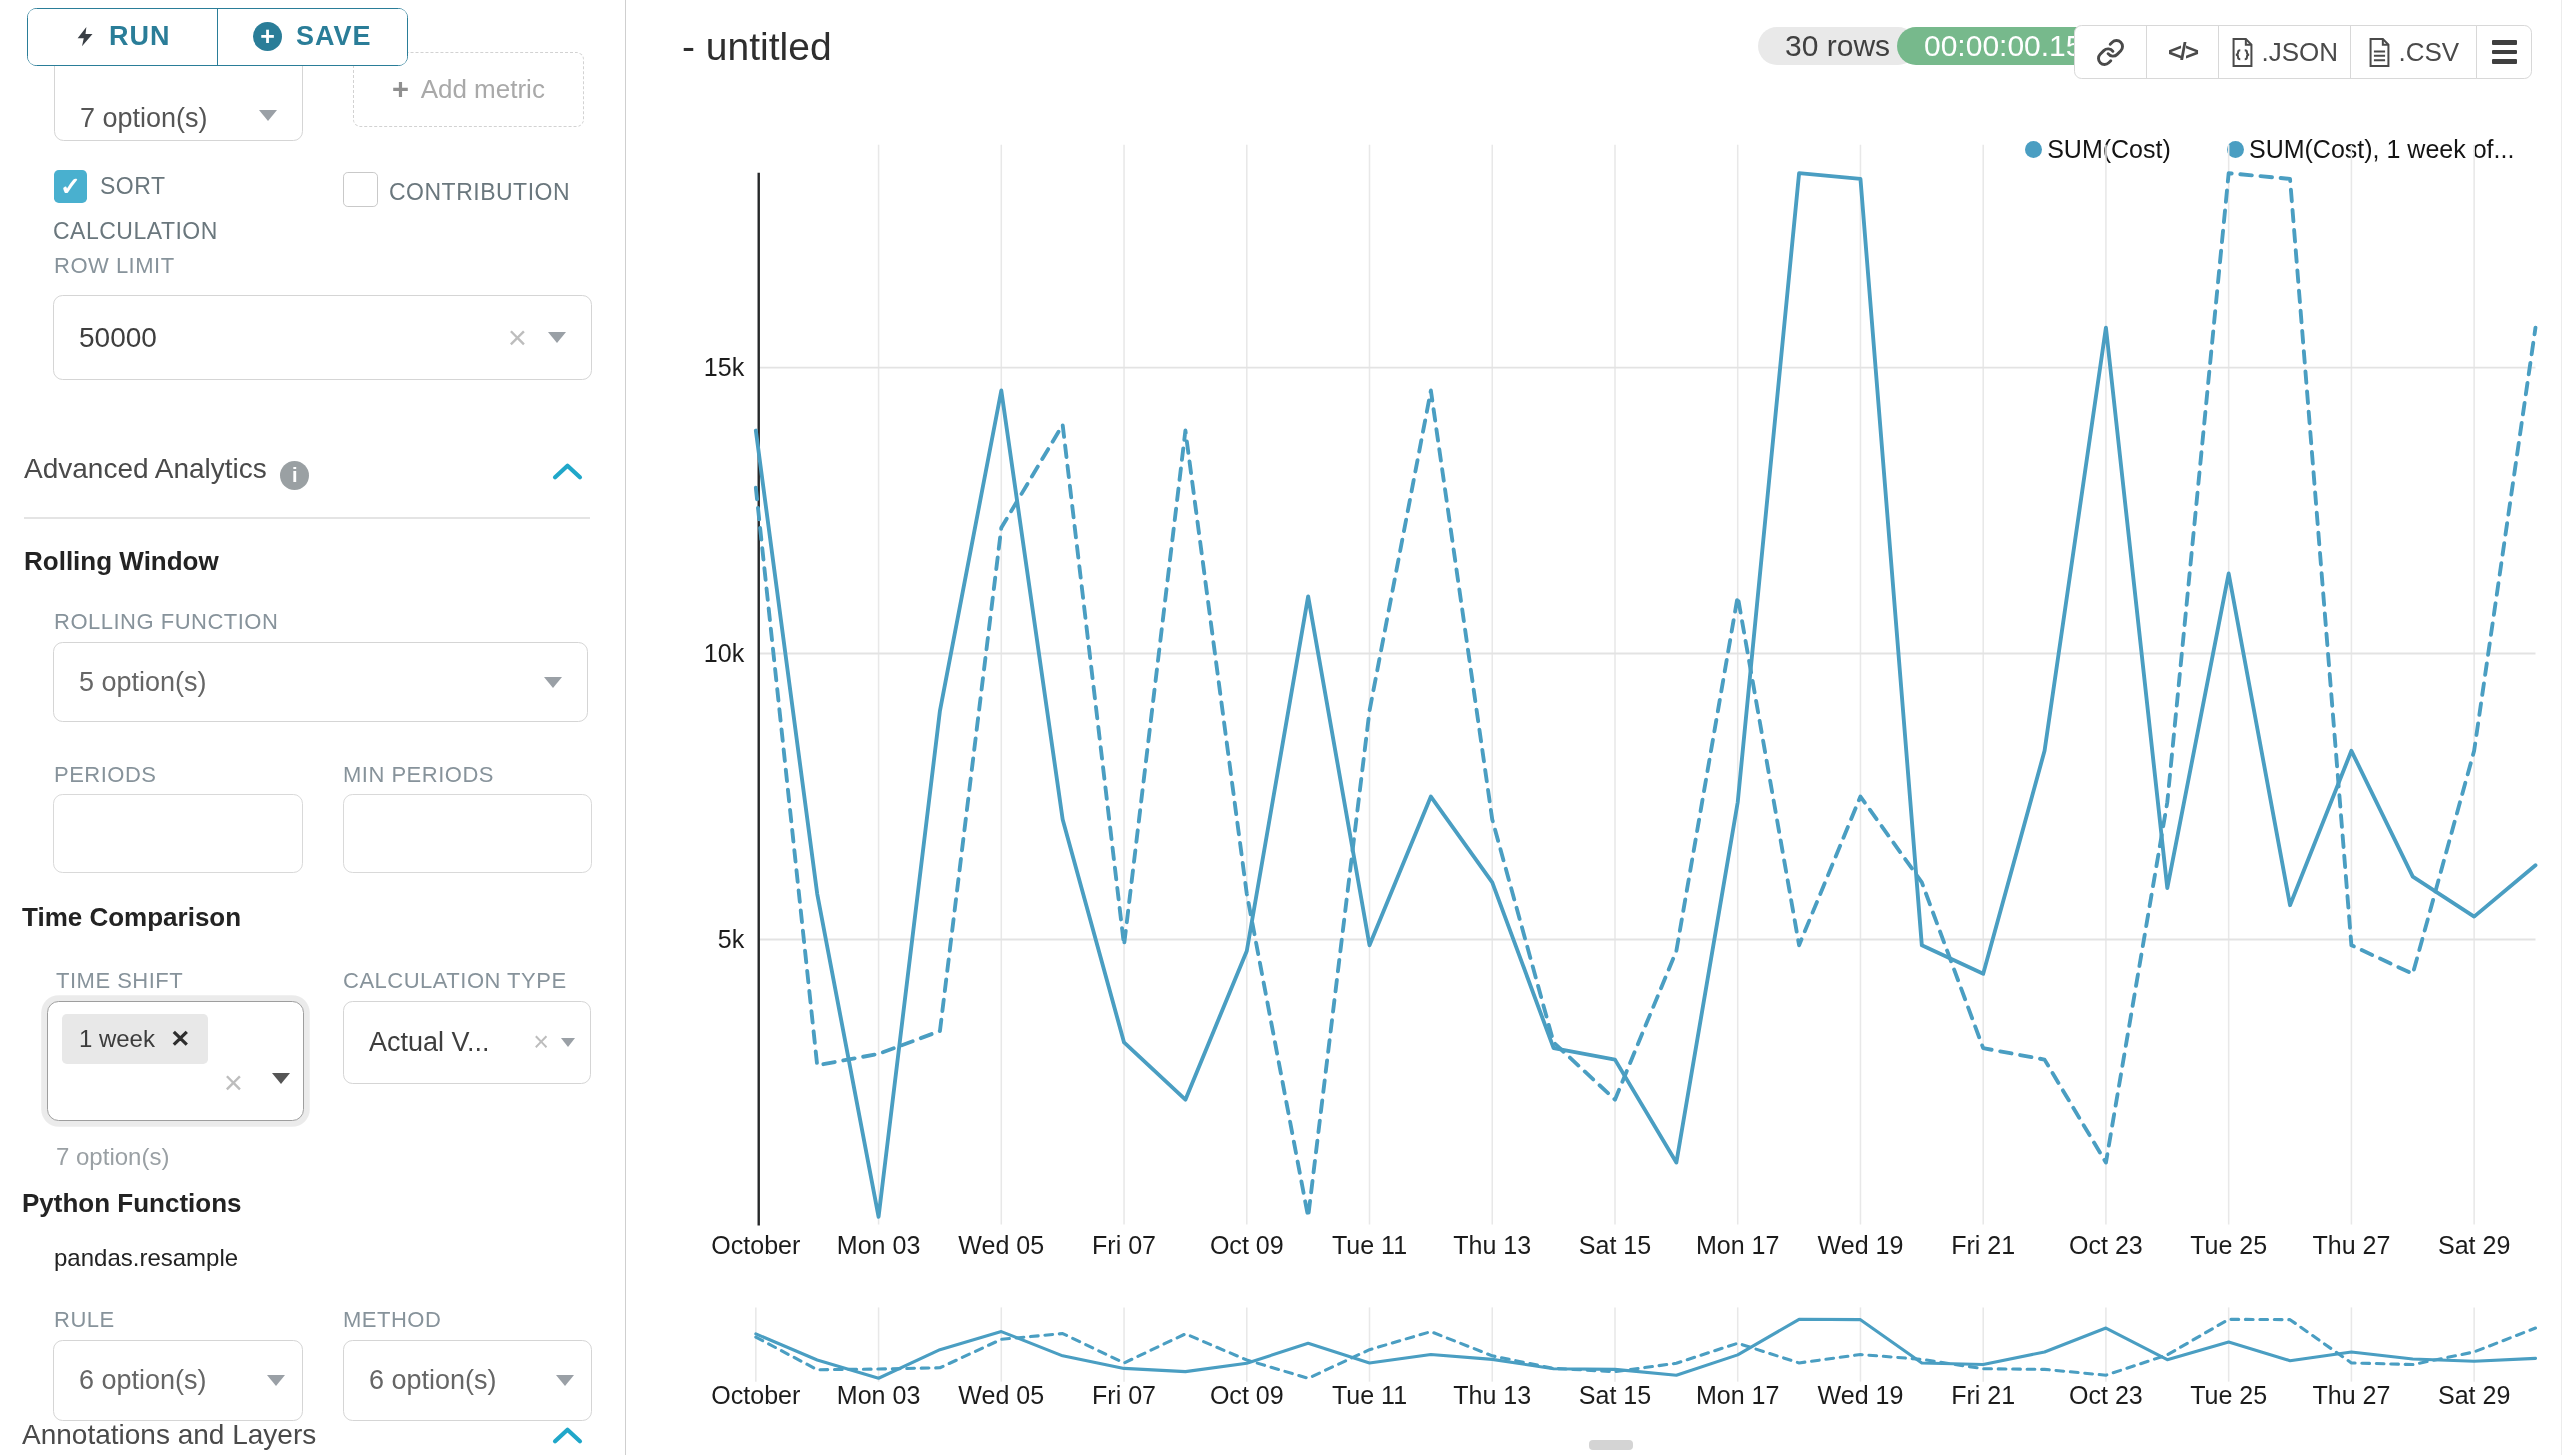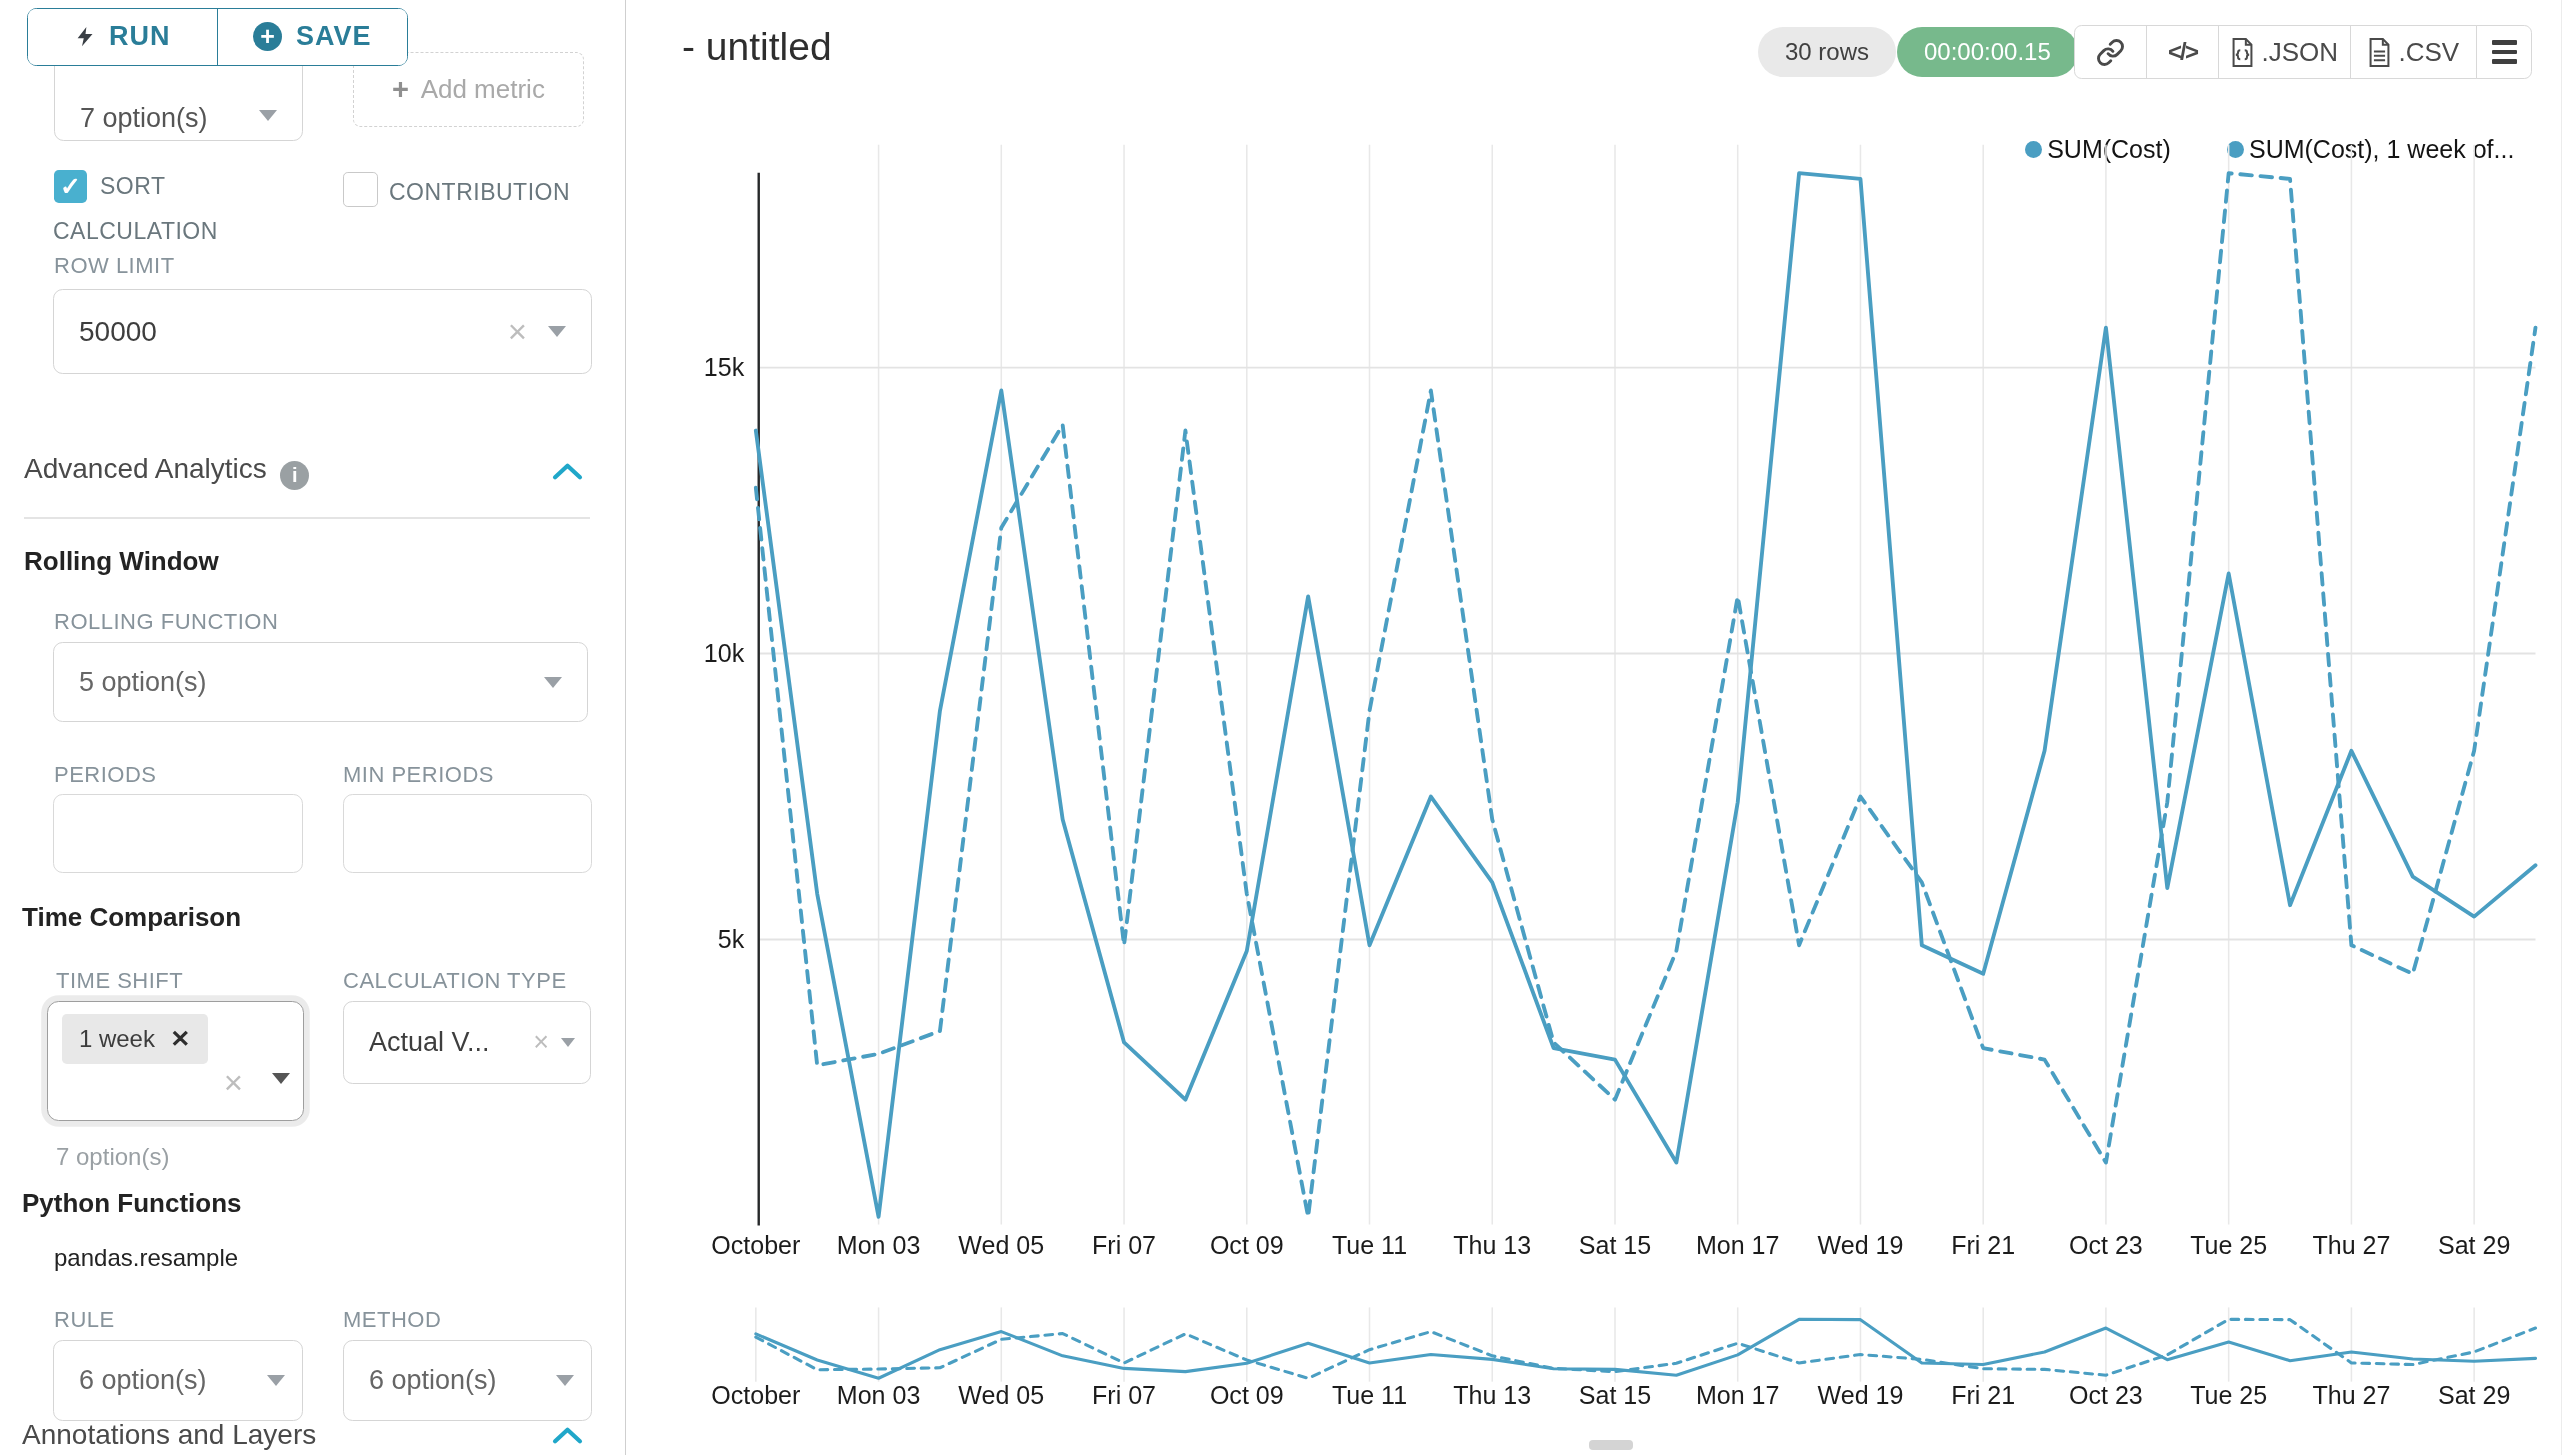--- a/index.html
+++ b/index.html
@@ -42,22 +42,22 @@
   .info-icon{display:inline-flex;width:29px;height:29px;border-radius:50%;background:#9aa0a3;
              color:#fff;font-size:20px;font-weight:bold;align-items:center;
              justify-content:center;margin-left:13.5px;vertical-align:-3.9px;}
   .chev-up{position:absolute;}
   .tag{position:absolute;background:#e8e8e8;border-radius:4.8px;display:flex;
        align-items:center;gap:15.4px;padding:0 17.4px;height:50px;font-size:24px;color:#3c3c3c;}
   .tag b{font-size:24px;color:#2e2e2e;}
   .hint{font-size:24px;color:#9aa0a4;}
   
   #page-title{position:absolute;left:682px;top:25px;font-size:39px;color:#2e2e2e;}
-  .pill{position:absolute;height:50px;border-radius:25px;display:flex;align-items:center;
-        padding:0 27px;font-size:24px;}
+  .pill{position:absolute;height:38px;border-radius:25px;display:flex;align-items:center;
+        padding:0 27px;font-size:30px;}
   .pill.gray{background:#e9e9e9;color:#404040;}
   .pill.green{background:#77b98c;color:#fff;}
   #toolbar{position:absolute;left:2074px;top:25px;display:flex;height:54px;}
   .tool-cell{border:1px solid #d8d8d8;background:#fff;display:flex;align-items:center;
              justify-content:center;gap:7.7px;color:#4a4a4a;font-size:26px;margin-left:-1px;
              cursor:pointer;}
   .tool-cell:first-child{border-radius:7.7px 0 0 7.7px;margin-left:0;}
   .tool-cell:last-child{border-radius:0 7.7px 7.7px 0;}
   .code-glyph{font-size:24px;font-weight:bold;color:#4a4a4a;letter-spacing:-1.9px;}
   .hamburger{display:flex;flex-direction:column;gap:4.8px;}
@@ -99,21 +99,21 @@
 
   <div class="checkbox checked" style="left:54px;top:170px;">
     <span>✓</span>
   </div>
   <div class="abs check-label" style="left:100px;top:173px;">SORT</div>
   <div class="abs check-label" style="left:53px;top:218px;">CALCULATION</div>
   <div class="checkbox unchecked" style="left:343px;top:172px;"></div>
   <div class="abs check-label" style="left:389px;top:179px;">CONTRIBUTION</div>
 
   <div class="abs uppercase-label" style="left:54px;top:253px;text-align:right;">ROW LIMIT</div>
-  <div class="select" style="left:53px;top:289px;width:537px;height:83px;">
+  <div class="select" style="left:53px;top:295px;width:537px;height:83px;">
     <span class="val" style="color:#3e3e3e;font-size:28px;">50000</span>
     <span class="clear-x">×</span>
     <span class="caret"></span>
   </div>
 
   <div class="abs section-title" style="left:24px;top:453px;">
     <span>Advanced Analytics</span><span class="info-icon">i</span>
   </div>
   <svg class="chev-up" style="left:551px;top:461px;" width="33" height="21" viewBox="0 0 34 22">
     <polyline points="4,17 17,5 30,17" fill="none" stroke="#20a7c9" stroke-width="4.5" stroke-linecap="round" stroke-linejoin="round"></polyline>

